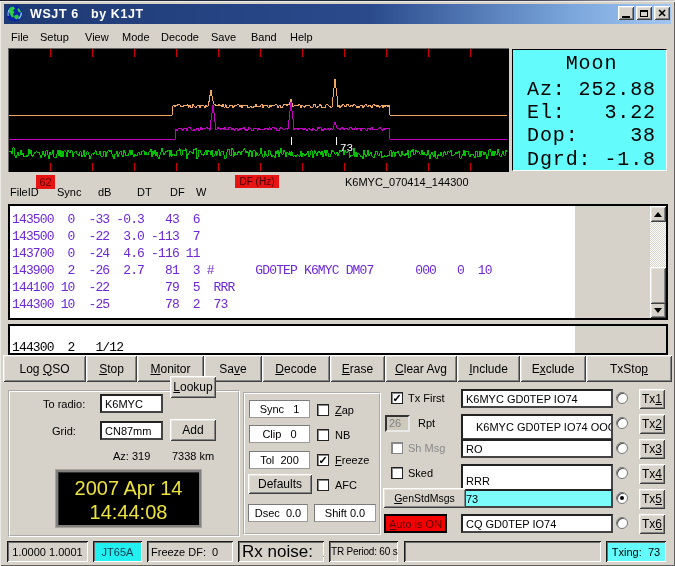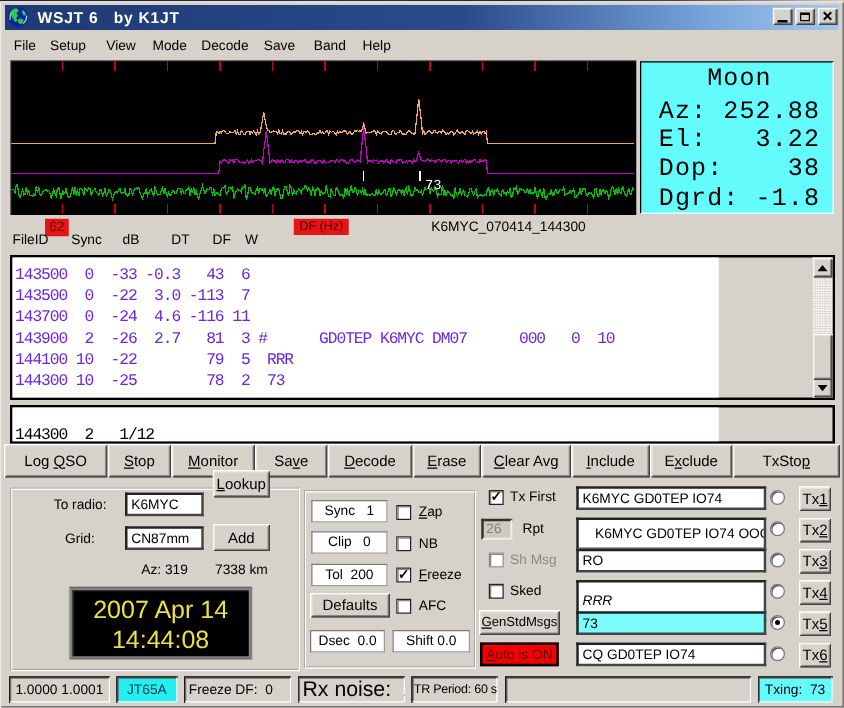--- a/index.html
+++ b/index.html
@@ -198,40 +198,40 @@
 
  <div class="abs entry" style="left:461px;top:389px;width:152px;height:19px;background:#fff;">K6MYC GD0TEP IO74</div>
  <div class="abs" style="left:616px;top:392px;width:12px;height:12px;border-radius:50%;background:#fff;border:1px solid #777;box-shadow:inset 1px 1px 0 #555;"></div>
  <div class="abs btn" style="left:639px;top:389px;width:26px;height:20px;">Tx<u>1</u></div>
  <div class="abs entry" style="left:461px;top:414px;width:152px;height:26px;background:#fff;padding-left:13px;">K6MYC GD0TEP IO74 OOO</div>
  <div class="abs" style="left:616px;top:417px;width:12px;height:12px;border-radius:50%;background:#fff;border:1px solid #777;box-shadow:inset 1px 1px 0 #555;"></div>
  <div class="abs btn" style="left:639px;top:414px;width:26px;height:20px;">Tx<u>2</u></div>
  <div class="abs entry" style="left:461px;top:439px;width:152px;height:19px;background:#fff;">RO</div>
  <div class="abs" style="left:616px;top:442px;width:12px;height:12px;border-radius:50%;background:#fff;border:1px solid #777;box-shadow:inset 1px 1px 0 #555;"></div>
  <div class="abs btn" style="left:639px;top:439px;width:26px;height:20px;">Tx<u>3</u></div>
- <div class="abs entry" style="left:461px;top:464px;width:152px;height:33px;background:#fff;font-style:italic;">RRR</div>
+ <div class="abs entry" style="left:461px;top:464px;width:152px;height:33px;background:#fff;">RRR</div>
  <div class="abs" style="left:616px;top:467px;width:12px;height:12px;border-radius:50%;background:#fff;border:1px solid #777;box-shadow:inset 1px 1px 0 #555;"></div>
  <div class="abs btn" style="left:639px;top:464px;width:26px;height:20px;">Tx<u>4</u></div>
  <div class="abs entry" style="left:461px;top:489px;width:152px;height:19px;background:#7dfcfc;">73</div>
  <div class="abs" style="left:616px;top:492px;width:12px;height:12px;border-radius:50%;background:#fff;border:1px solid #777;box-shadow:inset 1px 1px 0 #555;">
       <div style="width:4px;height:4px;border-radius:50%;background:#000;margin:3px auto;"></div>
     </div>
  <div class="abs btn" style="left:639px;top:489px;width:26px;height:20px;">Tx<u>5</u></div>
  <div class="abs entry" style="left:461px;top:514px;width:152px;height:19px;background:#fff;">CQ GD0TEP IO74</div>
  <div class="abs" style="left:616px;top:517px;width:12px;height:12px;border-radius:50%;background:#fff;border:1px solid #777;box-shadow:inset 1px 1px 0 #555;"></div>
  <div class="abs btn" style="left:639px;top:514px;width:26px;height:20px;">Tx<u>6</u></div>
  <div class="abs cb" style="left:391px;top:392px;font-size:11px;font-weight:bold;text-align:center;line-height:11px;">✓</div>
  <div class="abs t11" style="left:408px;top:392px;">Tx First</div>
  <div class="abs" style="left:385px;top:415px;width:25px;height:17px;background:#cdc9bd;border:2px solid;border-color:#333 #e8e8e8 #e8e8e8 #333;color:#808080;font-size:11px;padding-left:2px;">26</div>
  <div class="abs t11" style="left:418px;top:417px;">Rpt</div>
  <div class="abs cb" style="left:391px;top:442px;border-color:#888;"></div>
  <div class="abs t11" style="left:408px;top:442px;color:#8a8a8a;">Sh Msg</div>
  <div class="abs cb" style="left:391px;top:467px;"></div>
  <div class="abs t11" style="left:408px;top:467px;">Sked</div>
- <div class="abs btn" style="left:383px;top:488px;width:65px;height:20px;font-size:10.5px;text-align:right;">
+ <div class="abs btn" style="left:383px;top:488px;width:83px;height:20px;font-size:10.5px;text-align:right;">
       <span><u>G</u>enStdMsgs</span>
     </div>
  <div class="abs" style="left:384px;top:514px;width:63px;height:19px;background:#f50000;border:2px solid #000;color:#5a0000;font-size:11px;display:flex;align-items:center;justify-content:center;">
       <span><u>A</u>uto is ON</span>
     </div>
 
  <div class="abs sunk" style="left:7px;top:541px;width:81px;height:21px;background:#d6d2ca;color:#000;font-size:11px;display:flex;align-items:center;justify-content:center;white-space:nowrap;overflow:hidden;">1.0000 1.0001</div>
  <div class="abs sunk" style="left:93px;top:541px;width:49px;height:21px;background:#22efef;color:#14374f;font-size:11px;display:flex;align-items:center;justify-content:center;white-space:nowrap;overflow:hidden;">JT65A</div>
  <div class="abs sunk" style="left:147px;top:541px;width:86px;height:21px;background:#d6d2ca;color:#000;font-size:11px;display:flex;align-items:center;justify-content:flex-start;padding-left:4px;white-space:nowrap;overflow:hidden;">Freeze DF:&nbsp; 0</div>
  <div class="abs sunk" style="left:238px;top:541px;width:86px;height:21px;background:#d6d2ca;color:#000;font-size:17px;display:flex;align-items:center;justify-content:flex-start;padding-left:4px;white-space:nowrap;overflow:hidden;">Rx noise:&nbsp; 1 dB</div>

